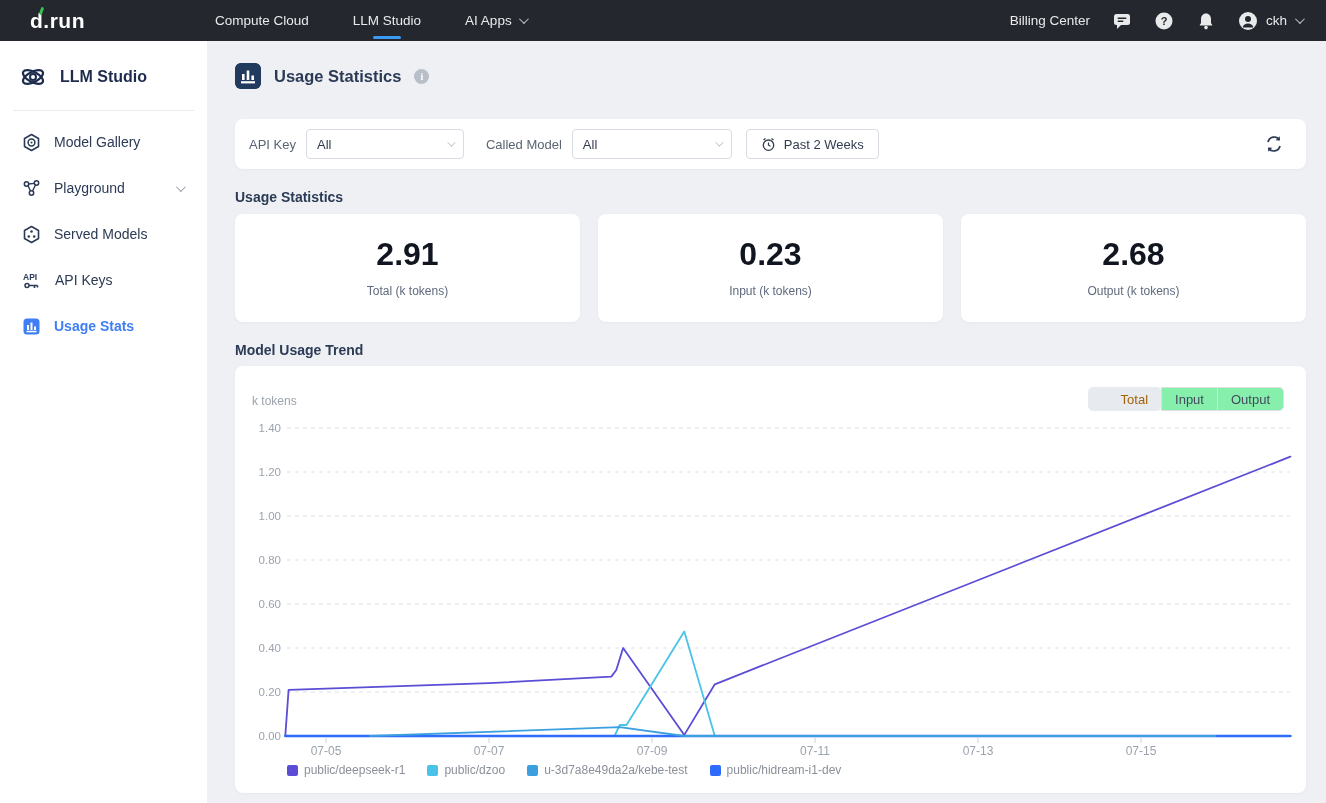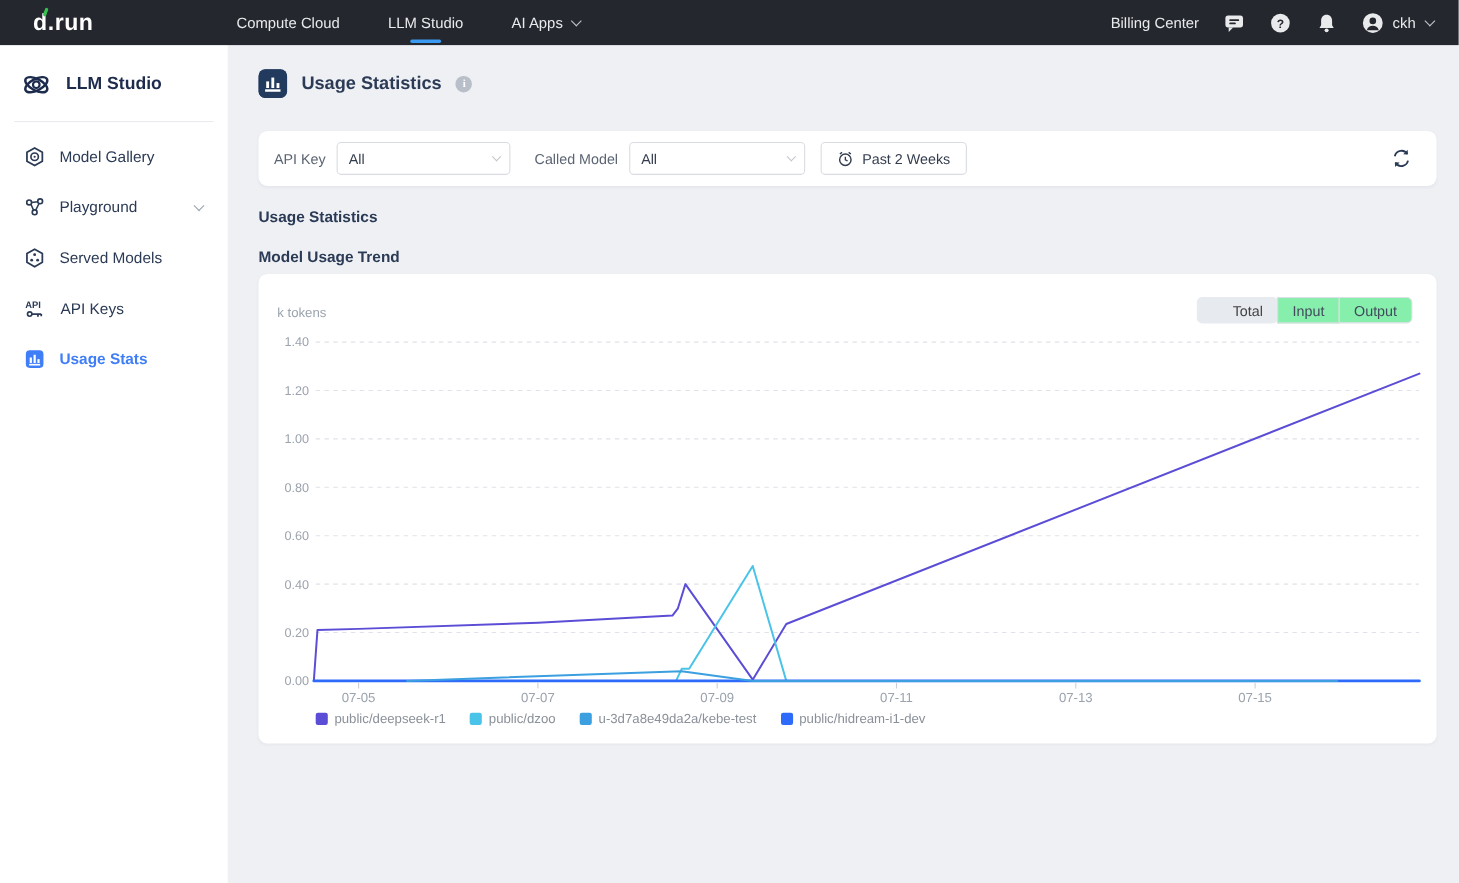--- a/index.html
+++ b/index.html
@@ -71,21 +71,21 @@
   .stat-label { font-size:12px; color:#5f6a7d; }
 
   .chart-card { position:relative; margin-top:8px; width:1071px; height:427px; }
   .unit-label { position:absolute; left:17px; top:28px; font-size:12px; color:#9ba3ae; }
   .toggles { position:absolute; right:22px; top:21px; display:flex; }
   .toggle { height:24px; padding:0 13px; font-size:13px; color:#424a5c;
     background:#86efac; border:1px solid #dcdfe5; display:flex; align-items:center;
     cursor:pointer; margin-left:-1px; }
   .toggle:first-child { border-radius:5px 0 0 5px; margin-left:0; }
   .toggle:last-child { border-radius:0 5px 5px 0; }
-  .toggle.active { background:#e7eaef; border-color:#e7eaef; color:#404040; border-radius:5px;padding-left:32px; }
+  .toggle.active { background:#e7eaef; border-color:#e7eaef; color:#a16207; border-radius:5px;padding-left:32px; }
   .chart-svg { position:absolute; left:0; top:0; }
   .legend { position:absolute; left:52px; bottom:16px; display:flex; gap:22px;
     align-items:center; }
   .legend-item { display:flex; align-items:center; gap:6px; font-size:12px;
     color:#8a9099; cursor:pointer; }
   .legend-swatch { width:11px; height:11px; border-radius:2px; display:block; }
 </style>
 </head>
 <body>
 
@@ -234,20 +234,34 @@
     <svg class="refresh" viewBox="0 0 20 20">
       <path d="M4 8 A6.3 6.3 0 0 1 15.5 6" fill="none" stroke="#2b3a55" stroke-width="1.7"></path>
       <path d="M16 12 A6.3 6.3 0 0 1 4.5 14" fill="none" stroke="#2b3a55" stroke-width="1.7"></path>
       <path d="M15.8 2.2 L15.8 6.4 L11.6 6.2 Z" fill="#2b3a55"></path>
       <path d="M4.2 17.8 L4.2 13.6 L8.4 13.8 Z" fill="#2b3a55"></path>
     </svg>
   </div>
 
   <div class="section-title">Usage Statistics</div>
 
+  <div class="cards-row">
+    <div class="stat-card card">
+      <div class="stat-value">2.91</div>
+      <div class="stat-label">Total (k tokens)</div>
+    </div>
+    <div class="stat-card card">
+      <div class="stat-value">0.23</div>
+      <div class="stat-label">Input (k tokens)</div>
+    </div>
+    <div class="stat-card card">
+      <div class="stat-value">2.68</div>
+      <div class="stat-label">Output (k tokens)</div>
+    </div>
+  </div>
 
   <div class="section-title">Model Usage Trend</div>
 
   <div class="chart-card card">
     <svg id="chart" class="chart-svg" width="1071" height="427" viewBox="0 0 1071 427">
         <line x1="52" y1="370.5" x2="1055" y2="370.5" stroke="#e4e7ec" stroke-width="1"></line>
         <text x="46" y="374" text-anchor="end" font-size="11.5" fill="#9ba3ae" font-family="Liberation Sans, sans-serif">0.00</text>
         <line x1="52" y1="326" x2="1055" y2="326" stroke="#dfe2e8" stroke-width="1" stroke-dasharray="4 4"></line>
         <text x="46" y="330" text-anchor="end" font-size="11.5" fill="#9ba3ae" font-family="Liberation Sans, sans-serif">0.20</text>
         <line x1="52" y1="282" x2="1055" y2="282" stroke="#dfe2e8" stroke-width="1" stroke-dasharray="4 4"></line>

